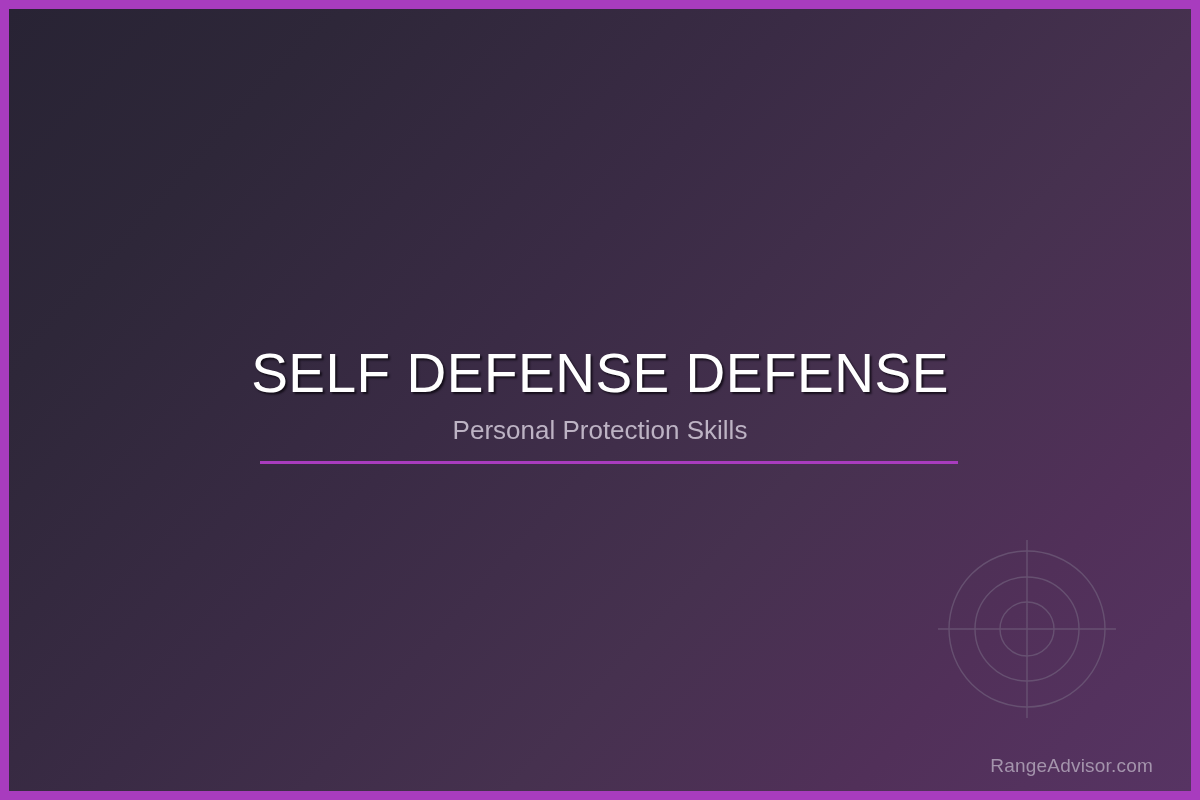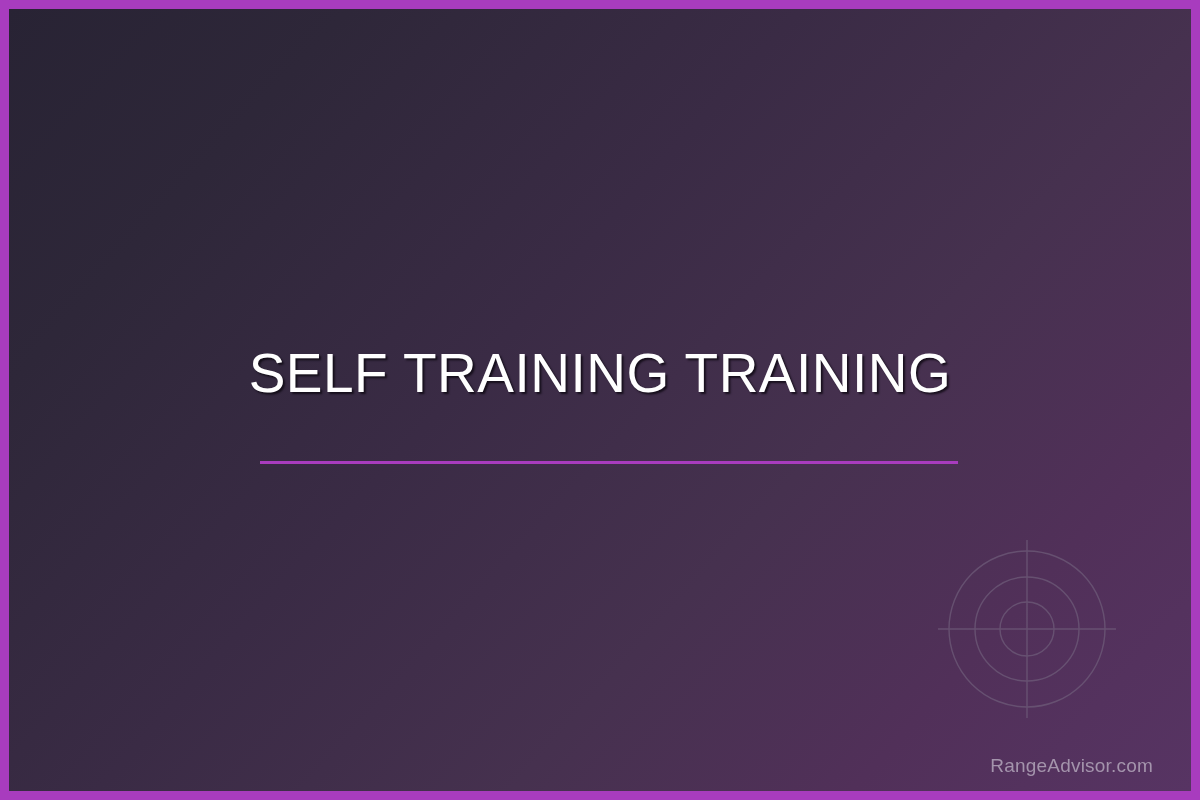--- a/index.html
+++ b/index.html
@@ -102,21 +102,22 @@
         <circle cx="97" cy="97" r="78"></circle>
         <circle cx="97" cy="97" r="52"></circle>
         <circle cx="97" cy="97" r="27"></circle>
         <line x1="8" y1="97" x2="186" y2="97"></line>
         <line x1="97" y1="8" x2="97" y2="186"></line>
       </g>
     </svg>
   </div>
 
   <div id="title-block">
-    <h1 id="main-title">SELF TRAINING TRAINING</h1>
+    <h1 id="main-title">SELF DEFENSE DEFENSE</h1>
+    <p id="sub-title">Personal Protection Skills</p>
   </div>
 
   <div id="divider"></div>
 
 
   <div id="watermark">RangeAdvisor.com</div>
 
 </div>
 
 </body></html>

